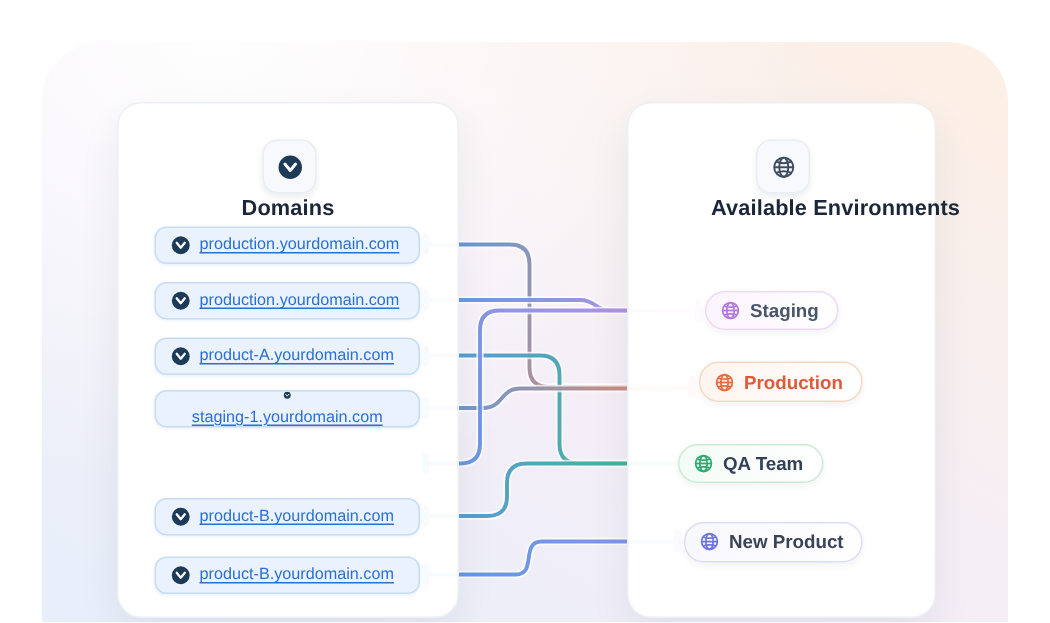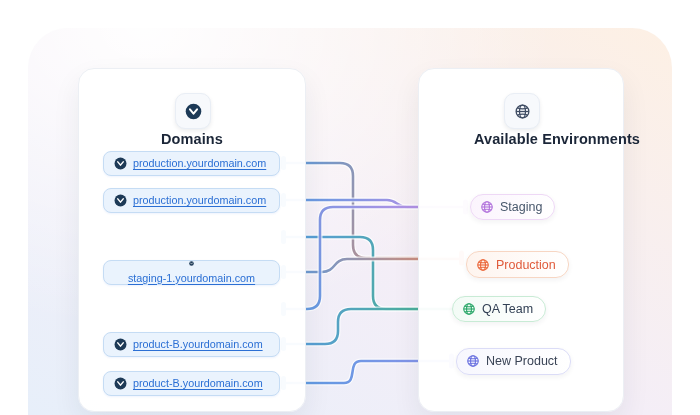--- a/index.html
+++ b/index.html
@@ -14,21 +14,21 @@
   .card-left{left:78px;top:68px;width:226px;height:342px;}
   .card-right{left:418px;top:68px;width:204px;height:342px;}
   .icon-box{position:absolute;width:34px;height:34px;border-radius:10px;background:#f7f9fc;
     border:1px solid #e9eef5;box-shadow:0 2px 4px rgba(15,23,42,.08);display:flex;align-items:center;justify-content:center;}
   .card-title{position:absolute;width:100%;text-align:center;font-size:14.5px;font-weight:bold;color:#1b2638;letter-spacing:.1px;}
   .pill{position:absolute;display:flex;align-items:center;gap:6px;box-sizing:border-box;
     height:25px;border-radius:8px;padding:0 10px;}
   .domain-pill{width:177px;left:103px;background:#eaf3fd;border:1px solid #c5dcf4;box-shadow:0 1px 2px rgba(37,99,235,.08);text-align:center;}
   .domain-pill span{font-size:10.8px;font-weight:500;text-decoration:underline;text-underline-offset:2px;white-space:nowrap;}
   .env-pill{height:26px;border-radius:13px;padding:0 12px 0 9px;box-shadow:0 2px 5px rgba(30,41,59,.06);}
-  .env-pill span{font-size:12.5px;font-weight:400;white-space:nowrap;}
+  .env-pill span{font-size:12.5px;font-weight:700;white-space:nowrap;}
   svg.wires{position:absolute;left:0;top:0;width:700px;height:415px;pointer-events:none;}
 </style>
 </head>
 <body>
 
 <div class="page">
   <div class="canvas"></div>
 
   <svg class="wires" id="wires" viewBox="0 0 700 415">
       <defs>
@@ -119,20 +119,27 @@
       </svg>
       <span style="color:#2b6fd4">production.yourdomain.com</span>
     </div>
     <div class="pill domain-pill" style="top: 187.5px;">
       <svg width="13" height="13" viewBox="0 0 24 24">
         <circle cx="12" cy="12" r="11" fill="#1d3a57"></circle>
         <path d="M7 9 L12 15 L17 9" fill="none" stroke="#fff" stroke-width="2.8" stroke-linecap="round" stroke-linejoin="round"></path>
       </svg>
       <span style="color:#2b6fd4">production.yourdomain.com</span>
     </div>
+    <div class="pill domain-pill" style="top: 224.5px;">
+      <svg width="13" height="13" viewBox="0 0 24 24">
+        <circle cx="12" cy="12" r="11" fill="#1d3a57"></circle>
+        <path d="M7 9 L12 15 L17 9" fill="none" stroke="#fff" stroke-width="2.8" stroke-linecap="round" stroke-linejoin="round"></path>
+      </svg>
+      <span style="color:#2b6fd4">product-A.yourdomain.com</span>
+    </div>
     <div class="pill domain-pill" style="top: 259.5px; flex-direction: column;">
       <svg width="13" height="13" viewBox="0 0 24 24">
         <circle cx="12" cy="12" r="11" fill="#1d3a57"></circle>
         <path d="M7 9 L12 15 L17 9" fill="none" stroke="#fff" stroke-width="2.8" stroke-linecap="round" stroke-linejoin="round"></path>
       </svg>
       <span style="color:#2b6fd4">staging-1.yourdomain.com</span>
     </div>
     <div class="pill domain-pill" style="top: 331.5px;">
       <svg width="13" height="13" viewBox="0 0 24 24">
         <circle cx="12" cy="12" r="11" fill="#1d3a57"></circle>
@@ -149,21 +156,21 @@
     </div>
     <div class="pill env-pill" style="left: 470px; top: 194px; height: 26px; background: linear-gradient(to right, rgb(251, 244, 253), rgb(255, 255, 255)); border: 1px solid rgb(238, 216, 246);">
       <svg width="14" height="14" viewBox="0 0 24 24" fill="none" stroke="#b477dd" stroke-width="2">
         <circle cx="12" cy="12" r="9"></circle>
         <path d="M3 12 H21"></path>
         <ellipse cx="12" cy="12" rx="4.2" ry="9"></ellipse>
         <path d="M4.6 6.8 Q12 9.6 19.4 6.8 M4.6 17.2 Q12 14.4 19.4 17.2"></path>
       </svg>
       <span style="color:#47566b">Staging</span>
     </div>
-    <div class="pill env-pill" style="left: 466px; top: 251px; height: 27px; background: linear-gradient(to right, rgb(254, 244, 238), rgb(255, 255, 255)); border: 1px solid rgb(247, 214, 195);">
+    <div class="pill env-pill" style="left: 466px; top: 241px; height: 27px; background: linear-gradient(to right, rgb(254, 244, 238), rgb(255, 255, 255)); border: 1px solid rgb(247, 214, 195);">
       <svg width="14" height="14" viewBox="0 0 24 24" fill="none" stroke="#eb6a3e" stroke-width="2">
         <circle cx="12" cy="12" r="9"></circle>
         <path d="M3 12 H21"></path>
         <ellipse cx="12" cy="12" rx="4.2" ry="9"></ellipse>
         <path d="M4.6 6.8 Q12 9.6 19.4 6.8 M4.6 17.2 Q12 14.4 19.4 17.2"></path>
       </svg>
       <span style="color:#e05a3a">Production</span>
     </div>
     <div class="pill env-pill" style="left: 452px; top: 296px; height: 26px; background: linear-gradient(to right, rgb(243, 251, 246), rgb(255, 255, 255)); border: 1px solid rgb(200, 235, 213);">
       <svg width="14" height="14" viewBox="0 0 24 24" fill="none" stroke="#2fa96c" stroke-width="2">

